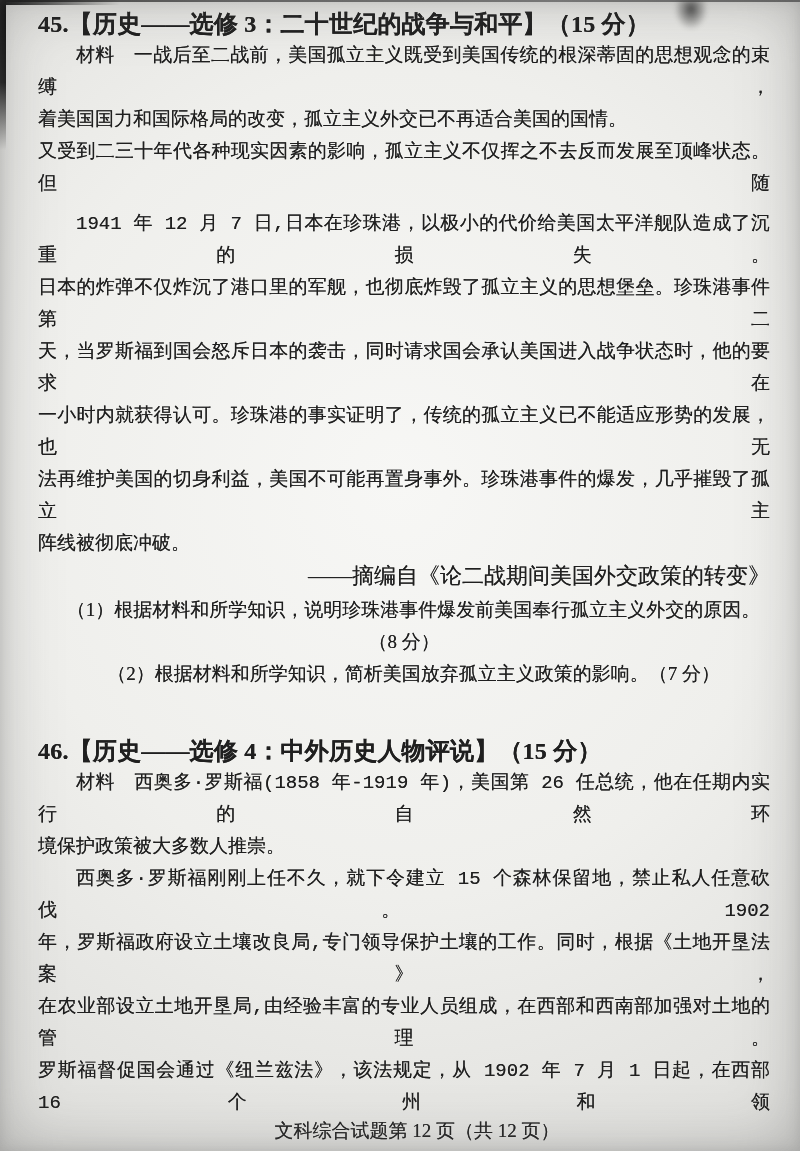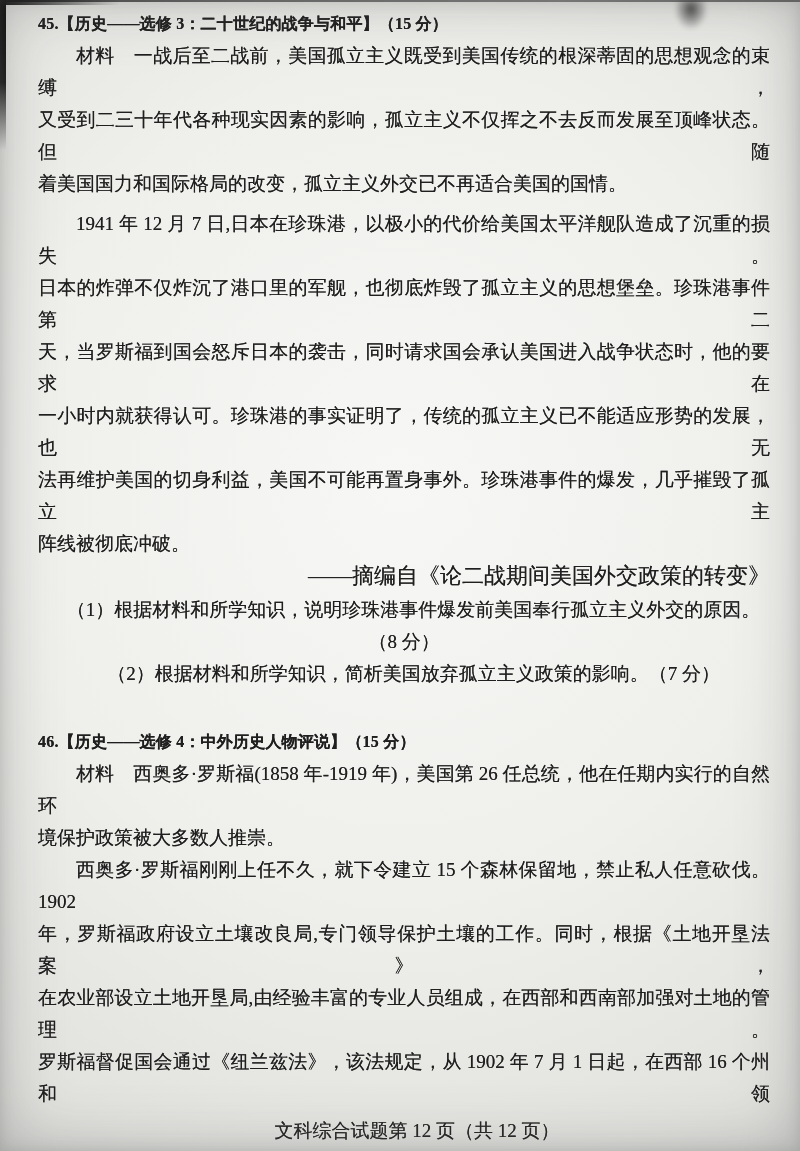--- a/index.html
+++ b/index.html
@@ -46,26 +46,27 @@
     left: 38px; top: 8px;
     width: 732px;
   }
 
   .line {
     font-size: 19px;
     line-height: 32px;
     text-align: justify;
     text-align-last: justify;
     text-shadow: 0 0 .4px rgba(30,30,30,.8);
+    font-family: Liberation Mono, monospace;
   }
   .line.last { text-align-last: left; }
   .line.ind { text-indent: 2em; }
 
   .heading {
-    font-size: 16px;
+    font-size: 24px;
     font-weight: bold;
     line-height: 32px;
     letter-spacing: .2px;
     text-shadow: 0 0 .4px rgba(20,20,20,.9);
   }
 
   .source-line {
     font-size: 22px;
     line-height: 32px;
     text-align: right;
@@ -77,21 +78,21 @@
     line-height: 32px;
     text-indent: 1em;
     text-shadow: 0 0 .4px rgba(30,30,30,.8);
     text-align: center;
   }
 
   .para { margin: 0; }
   #q45-event { margin-top: 8px; }
   #q45-q1 { margin-top: 2px; }
   #q45-q2 { margin-top: 0; }
-  #q46-heading { margin-top: 36px; }
+  #q46-heading { margin-top: 45px; }
 
   .footer {
     position: absolute;
     top: 1118px; left: 0; width: 800px;
     text-align: center;
     font-size: 19px;
     line-height: 26px;
     color: #242424;
     text-shadow: 0 0 .4px rgba(30,30,30,.7);
     margin-left: 17px;
@@ -106,22 +107,22 @@
   <div class="top-left-strip"></div>
   <div class="left-strip"></div>
   <div class="corner-smudge"></div>
 
   <div class="content">
 
     <div class="heading" id="q45-heading">45.【历史——选修 3：二十世纪的战争与和平】（15 分）</div>
 
     <div class="para" id="q45-material">
       <div class="line ind">材料　一战后至二战前，美国孤立主义既受到美国传统的根深蒂固的思想观念的束缚，</div>
+      <div class="line last">着美国国力和国际格局的改变，孤立主义外交已不再适合美国的国情。</div>
       <div class="line">又受到二三十年代各种现实因素的影响，孤立主义不仅挥之不去反而发展至顶峰状态。但随</div>
-      <div class="line last">着美国国力和国际格局的改变，孤立主义外交已不再适合美国的国情。</div>
     </div>
 
     <div class="para" id="q45-event">
       <div class="line ind">1941 年 12 月 7 日,日本在珍珠港，以极小的代价给美国太平洋舰队造成了沉重的损失。</div>
       <div class="line">日本的炸弹不仅炸沉了港口里的军舰，也彻底炸毁了孤立主义的思想堡垒。珍珠港事件第二</div>
       <div class="line">天，当罗斯福到国会怒斥日本的袭击，同时请求国会承认美国进入战争状态时，他的要求在</div>
       <div class="line">一小时内就获得认可。珍珠港的事实证明了，传统的孤立主义已不能适应形势的发展，也无</div>
       <div class="line">法再维护美国的切身利益，美国不可能再置身事外。珍珠港事件的爆发，几乎摧毁了孤立主</div>
       <div class="line last">阵线被彻底冲破。</div>
     </div>

